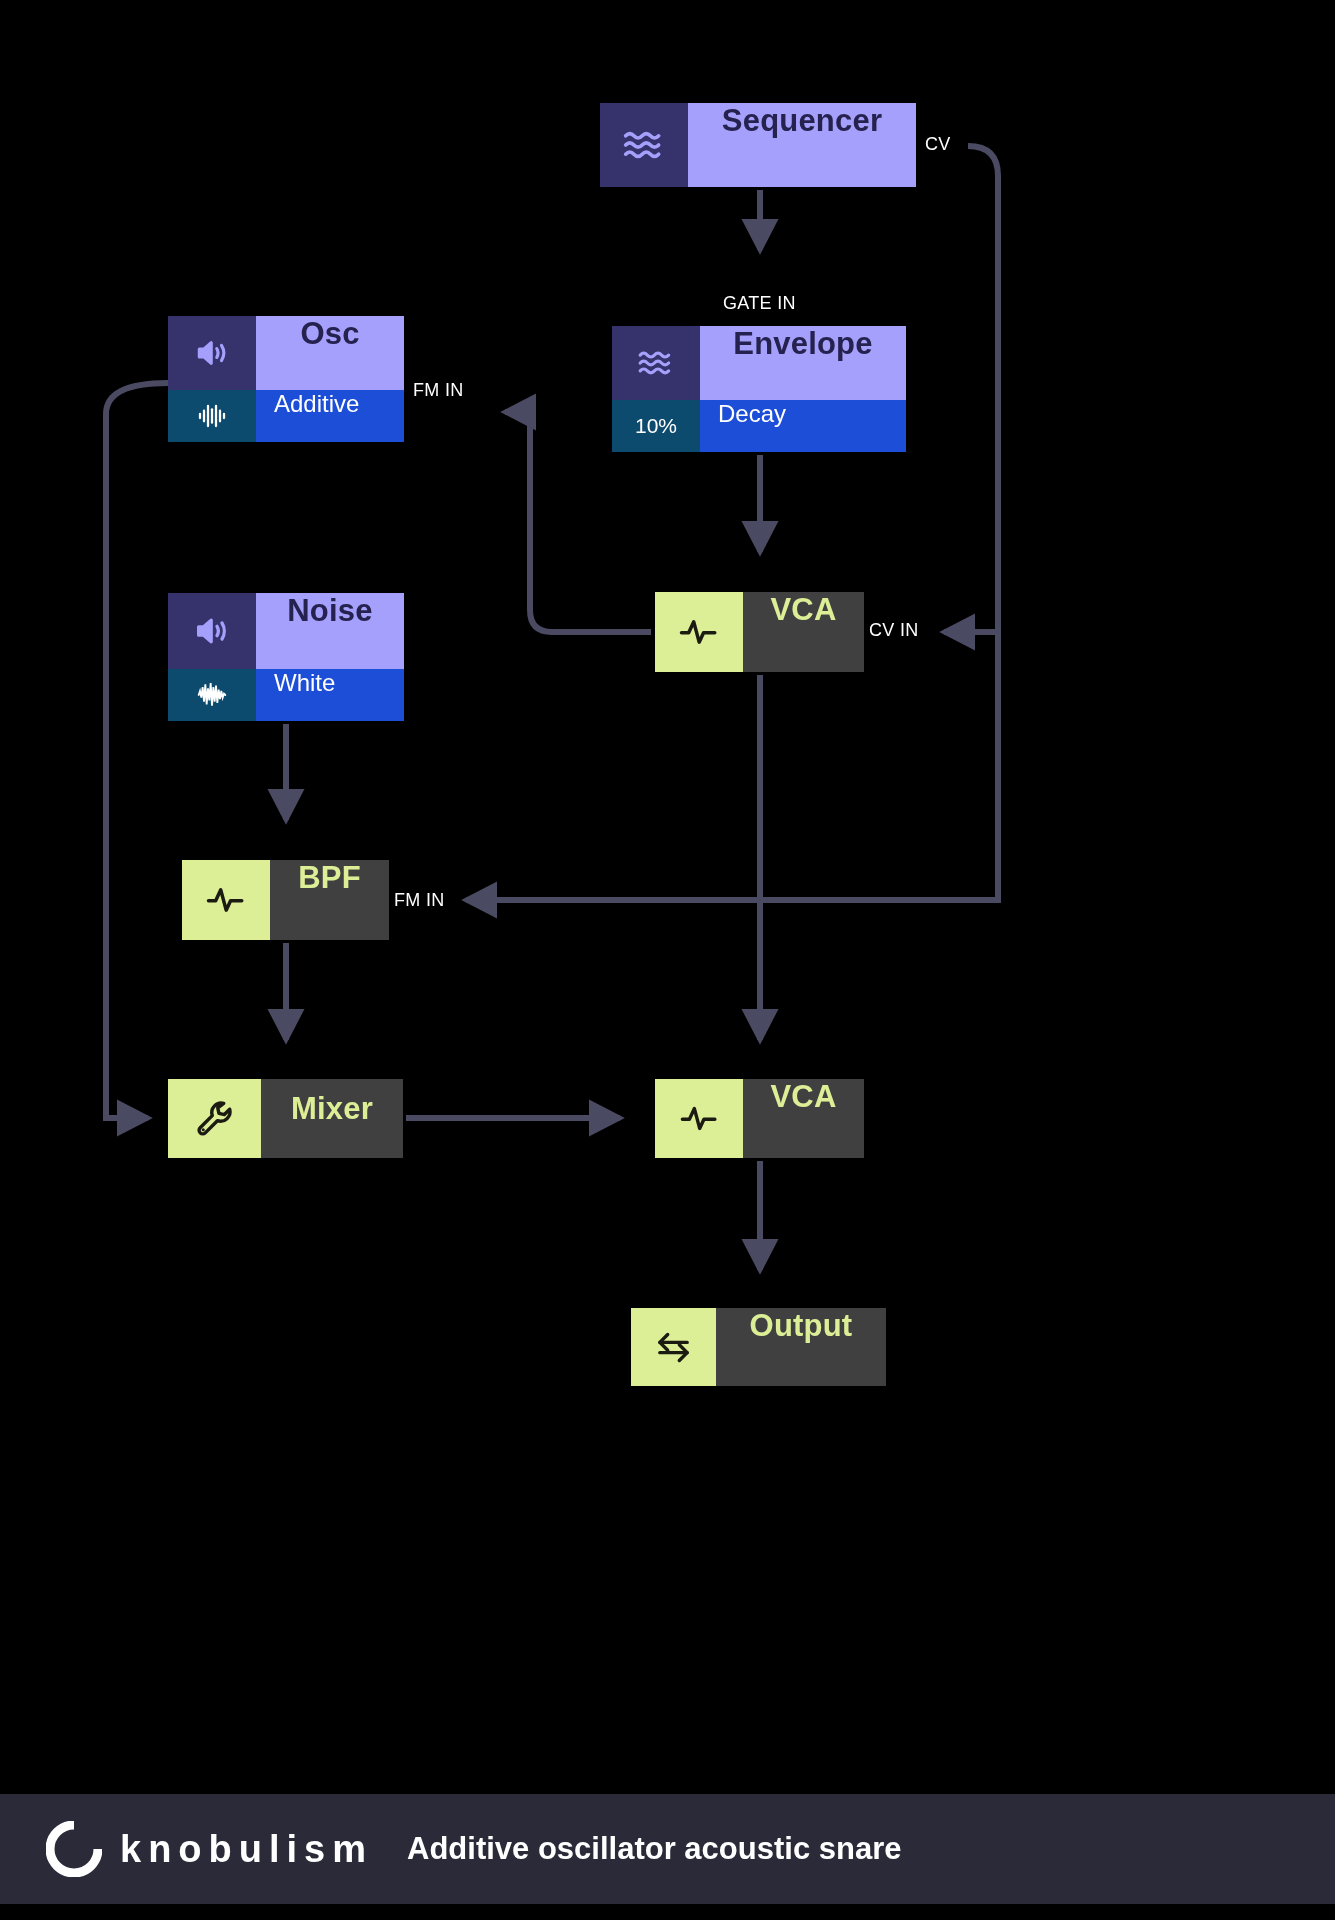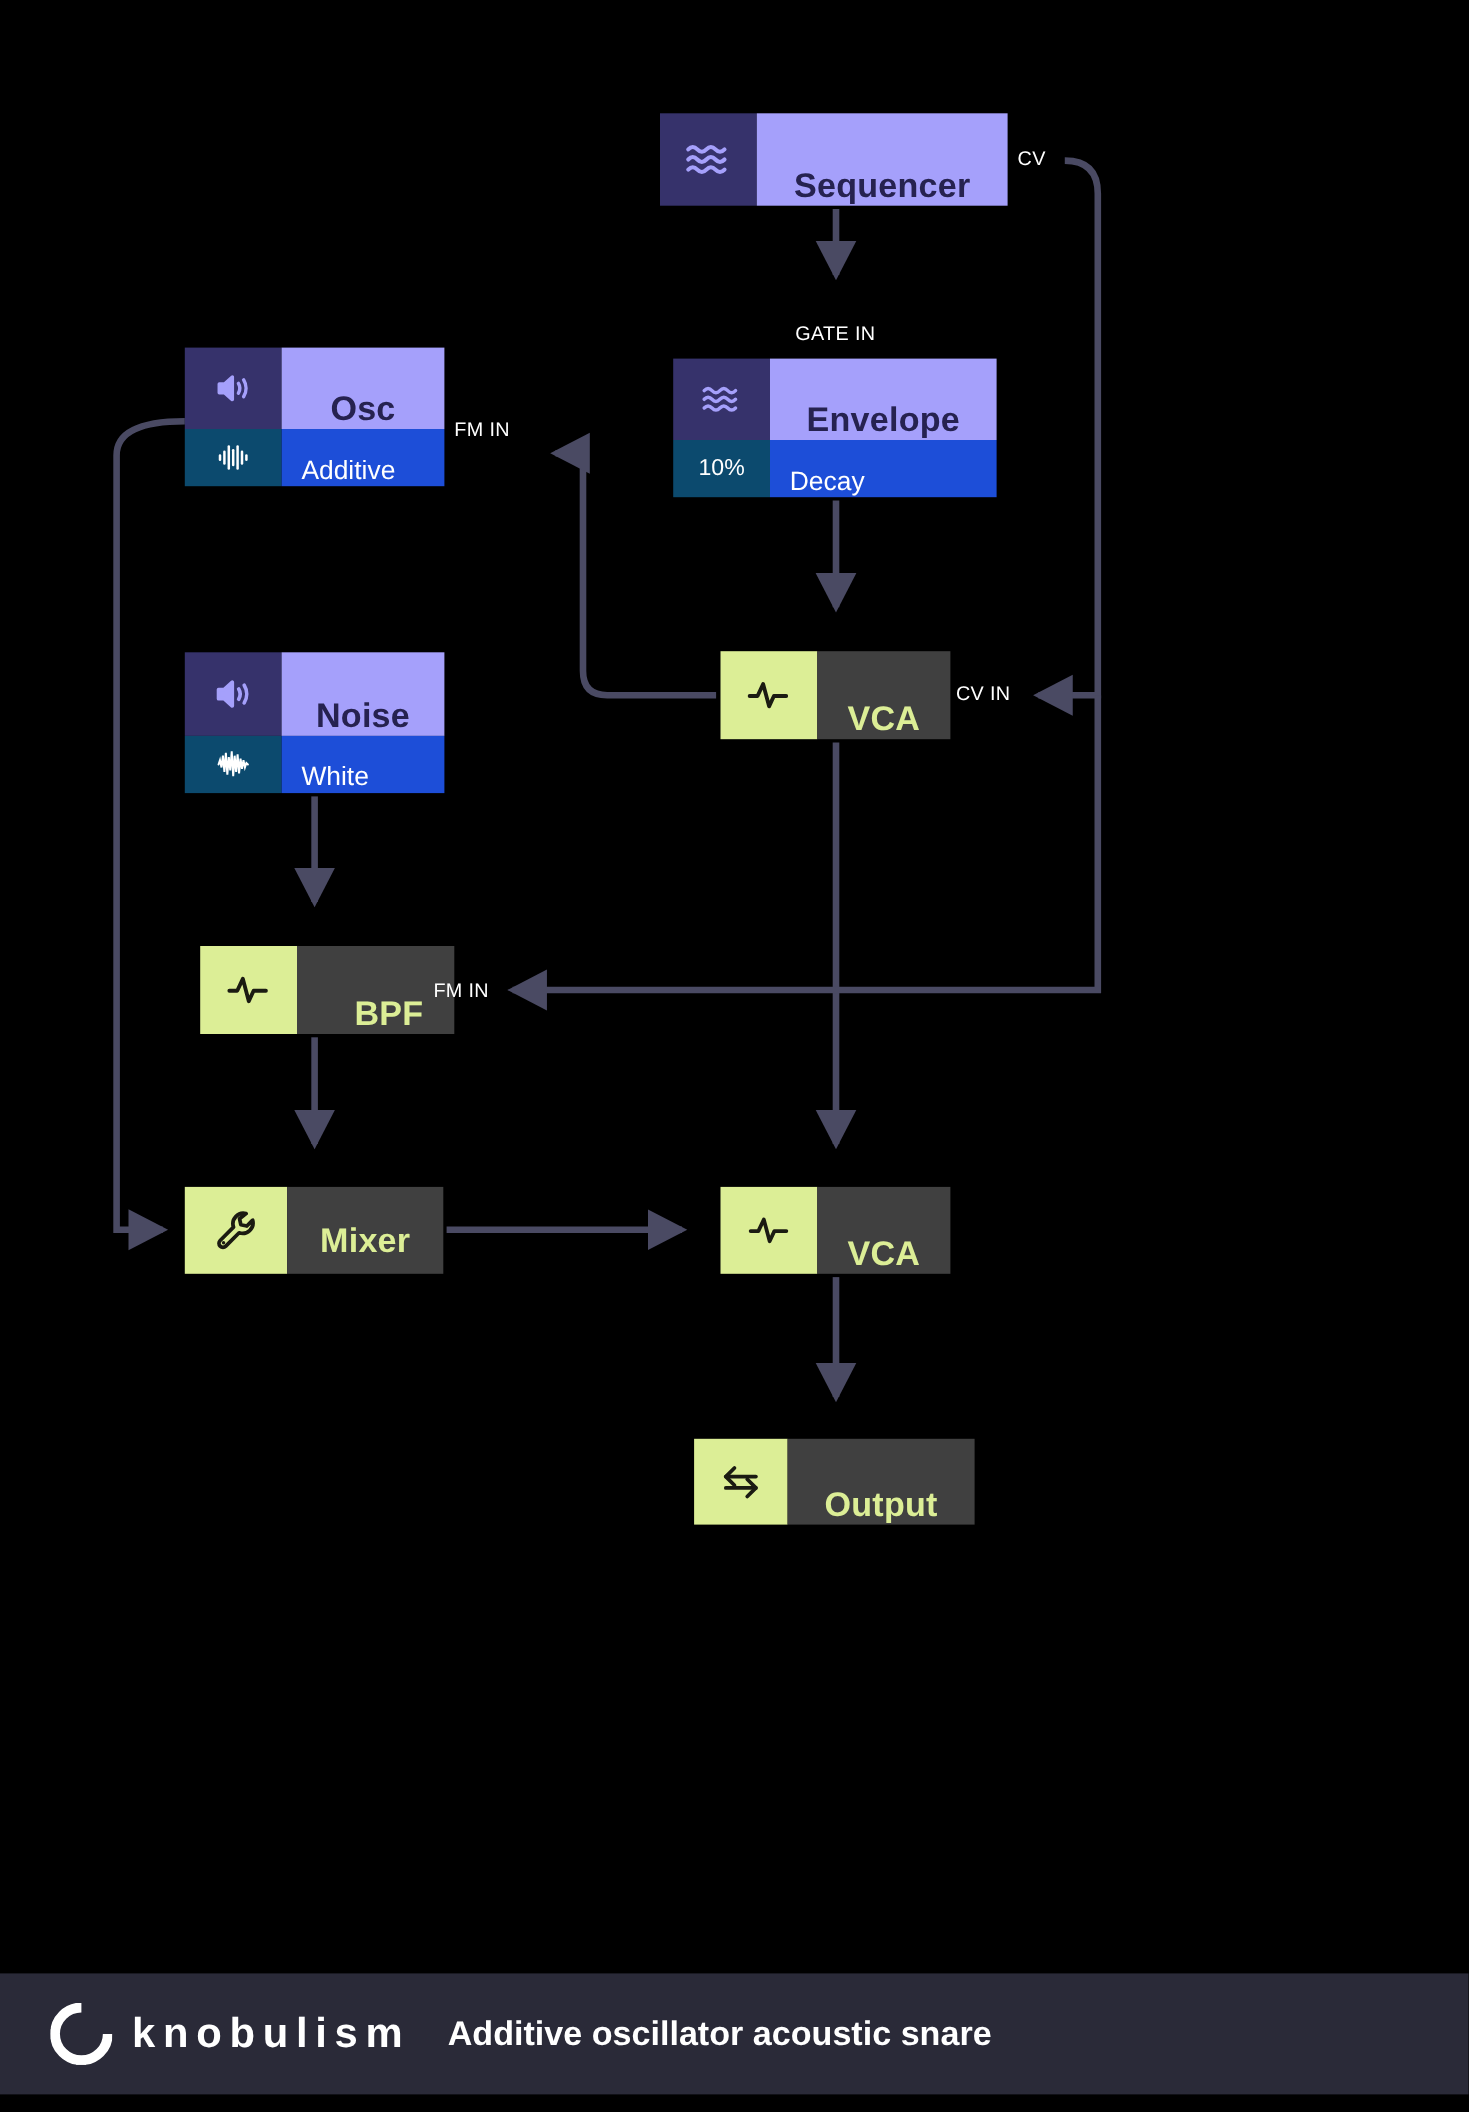--- a/index.html
+++ b/index.html
@@ -6,21 +6,21 @@
   body{width:1335px;height:1920px;position:relative;overflow:hidden;
        font-family:"Liberation Sans",sans-serif;}
 
   #canvas{position:absolute;left:0;top:0;width:1335px;height:1920px;}
   #wires{position:absolute;left:0;top:0;width:1335px;height:1920px;}
 
   .module{position:absolute;display:flex;flex-direction:column;}
   .mrow{display:flex;flex-direction:row;}
 
   .icon-cell{display:flex;align-items:center;justify-content:center;}
-  .body-cell{display:flex;align-items:flex-end;}
+  .body-cell{display:flex;align-items:flex-start;}
 
   
   .m-purple .icon-cell{background:#36326b;}
   .m-purple .body-cell{background:#a5a0fb;color:#262250;}
   .m-purple .sub .icon-cell{background:#0c4a6e;}
   .m-purple .sub .body-cell{background:#1d4ed8;color:#ffffff;}
 
   
   .m-green .icon-cell{background:#dcee96;}
   .m-green .body-cell{background:#404040;color:#dcee96;}
@@ -180,21 +180,21 @@
           </div>
         </div>
       </div>
       <div class="module m-green" style="left: 182px; top: 860px;">
         <div class="mrow">
           <div class="icon-cell" style="width: 88px; height: 80px;">
             <svg width="42" height="42" viewBox="0 0 24 24" fill="none" stroke="#1b1b12" stroke-width="2" stroke-linecap="round" stroke-linejoin="round">
               <path d="M2 12.4h4.1L9 6.2l3.1 11.6L14.6 12.4H21"></path>
             </svg>
           </div>
-          <div class="body-cell" style="width: 119px; height: 80px; padding-left: 24px;">
+          <div class="body-cell" style="width: 119px; height: 80px;">
             <span class="title" style="margin: 0px auto;">BPF</span>
           </div>
         </div>
       </div>
       <div class="module m-green" style="left: 168px; top: 1079px;">
         <div class="mrow">
           <div class="icon-cell" style="width: 93px; height: 79px;">
             <svg width="41" height="41" viewBox="0 0 24 24" fill="none" stroke="#1b1b12" stroke-width="2" stroke-linecap="round" stroke-linejoin="round">
               <path d="M17.4 3.1a5.6 5.6 0 0 0-6.7 7.2L3.6 17.4a2.1 2.1 0 0 0 3 3l7.1-7.1a5.6 5.6 0 0 0 7.2-6.7l-3.1 3.1-3.2-.7-.7-3.2z"></path>
                    <circle cx="5.4" cy="18.6" r="0.9" fill="#1b1b12" stroke="none"></circle>

